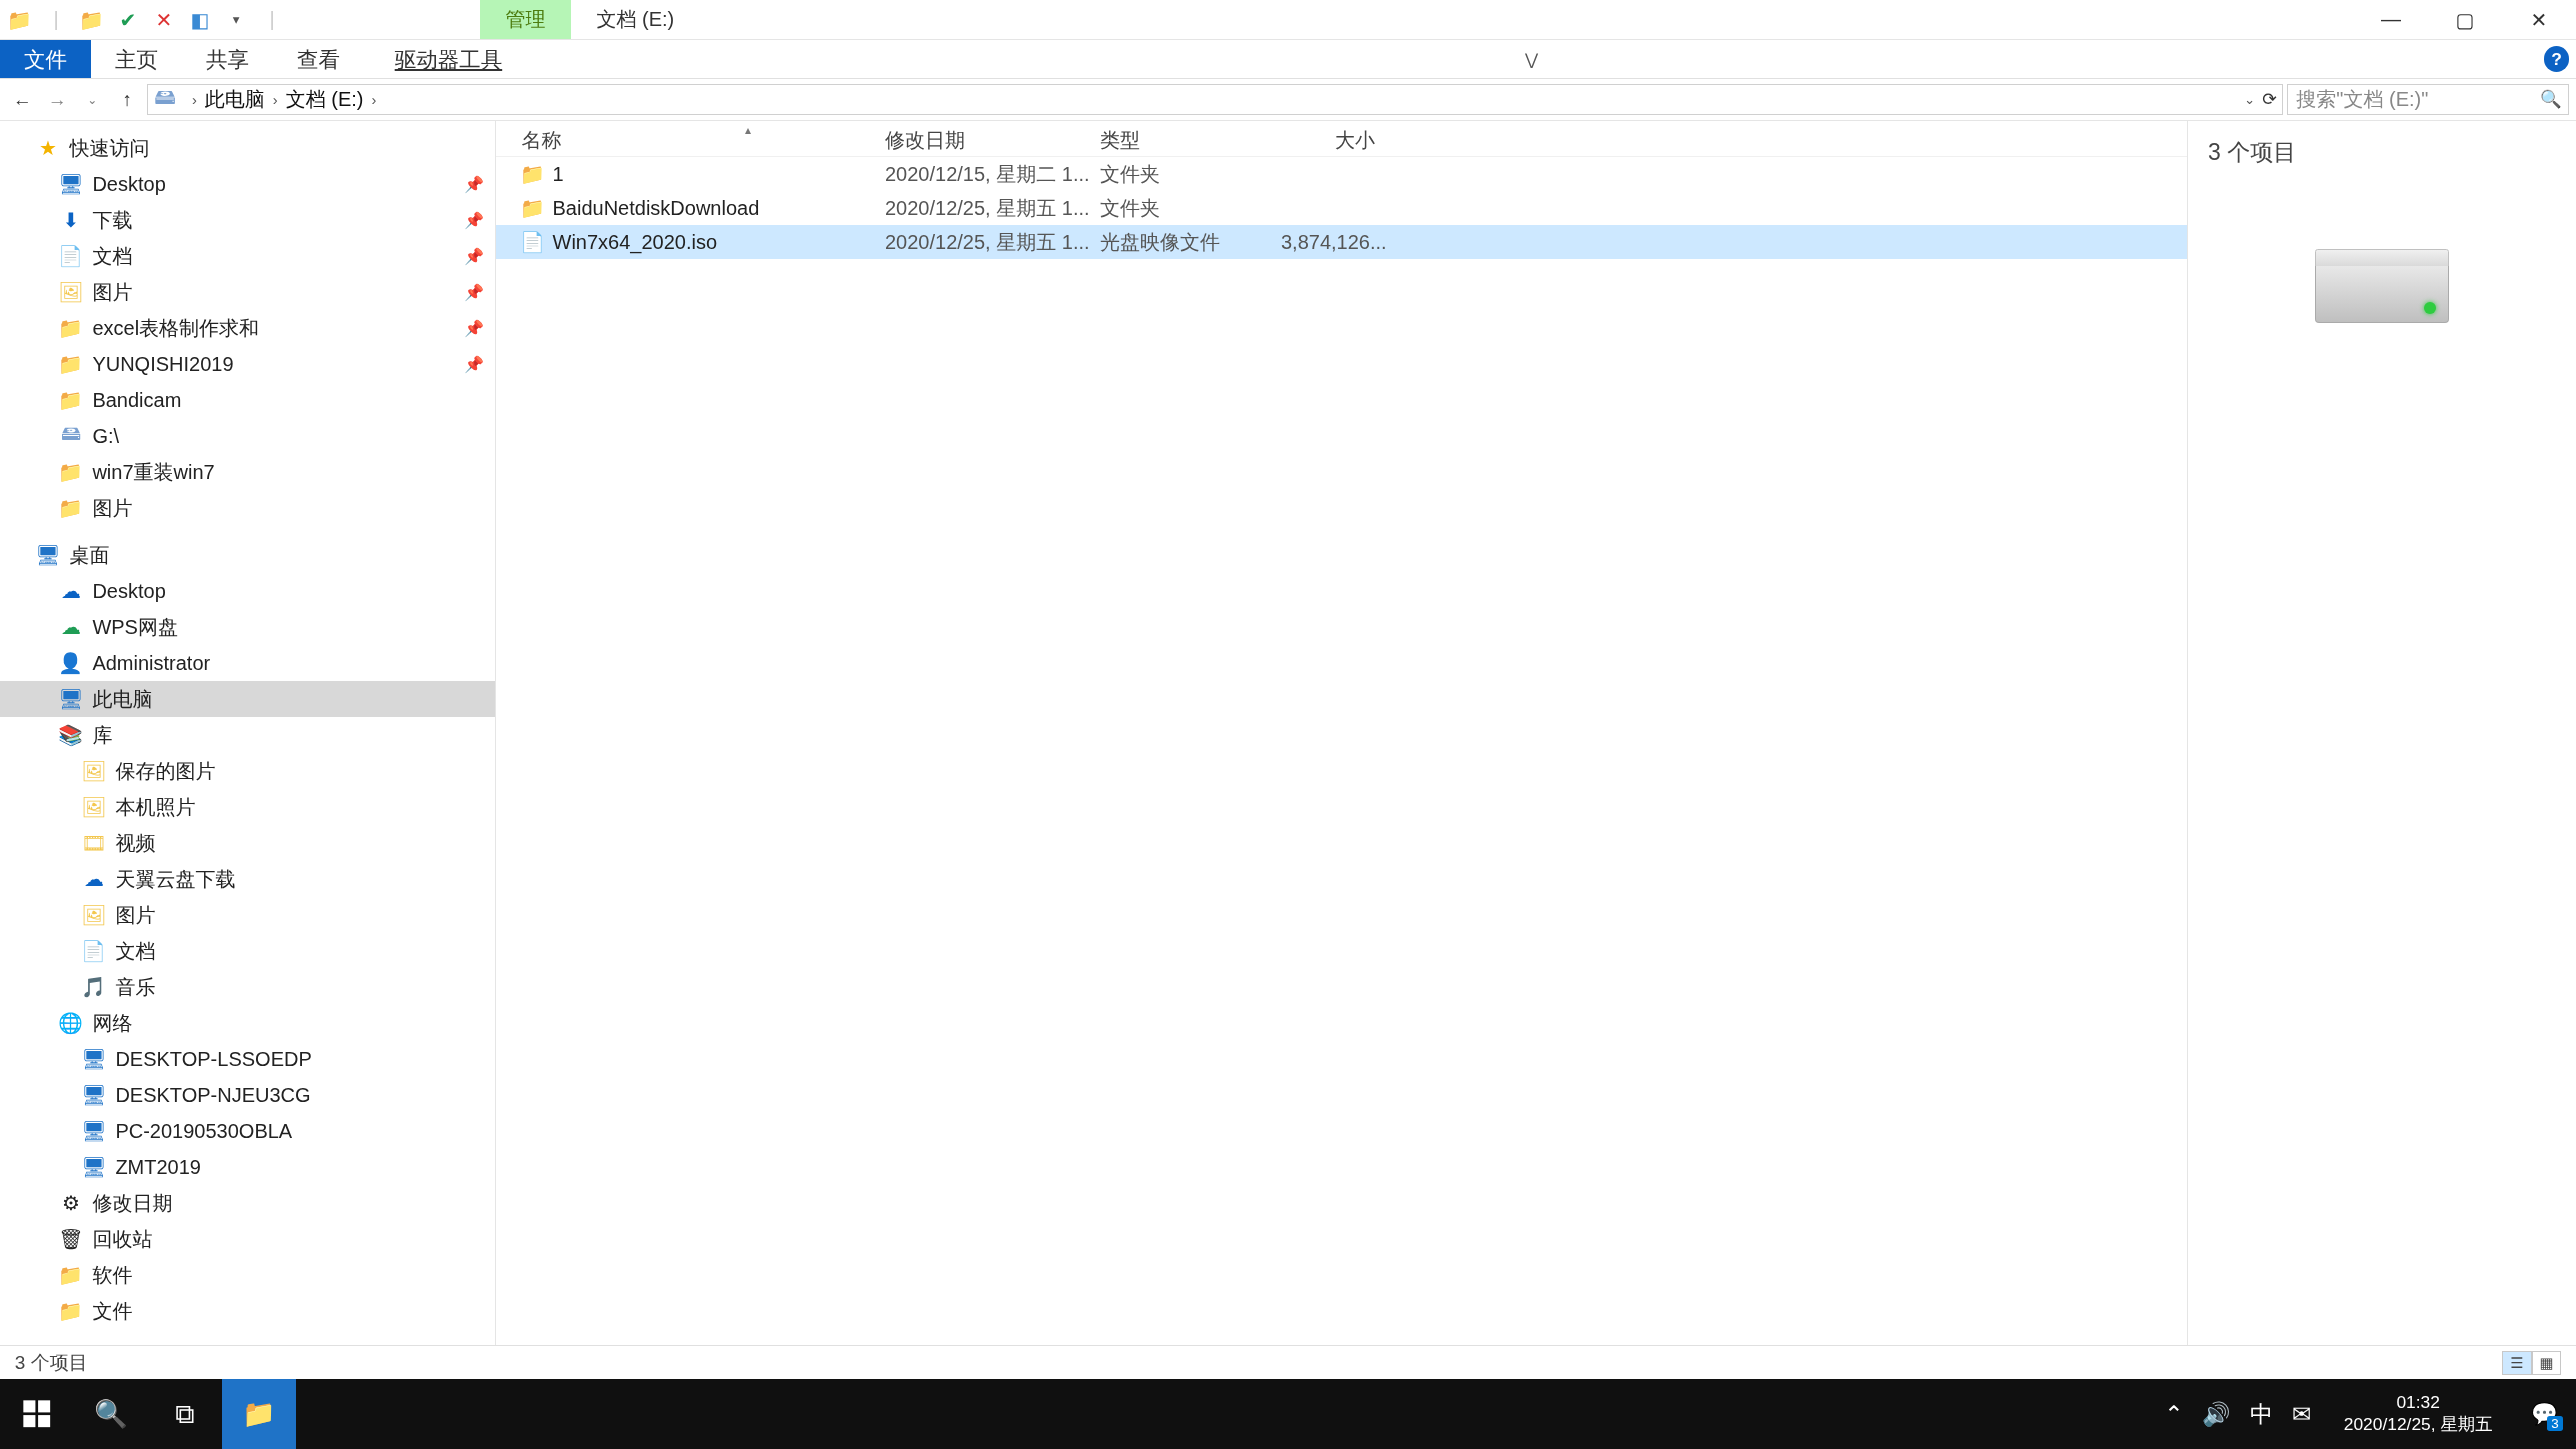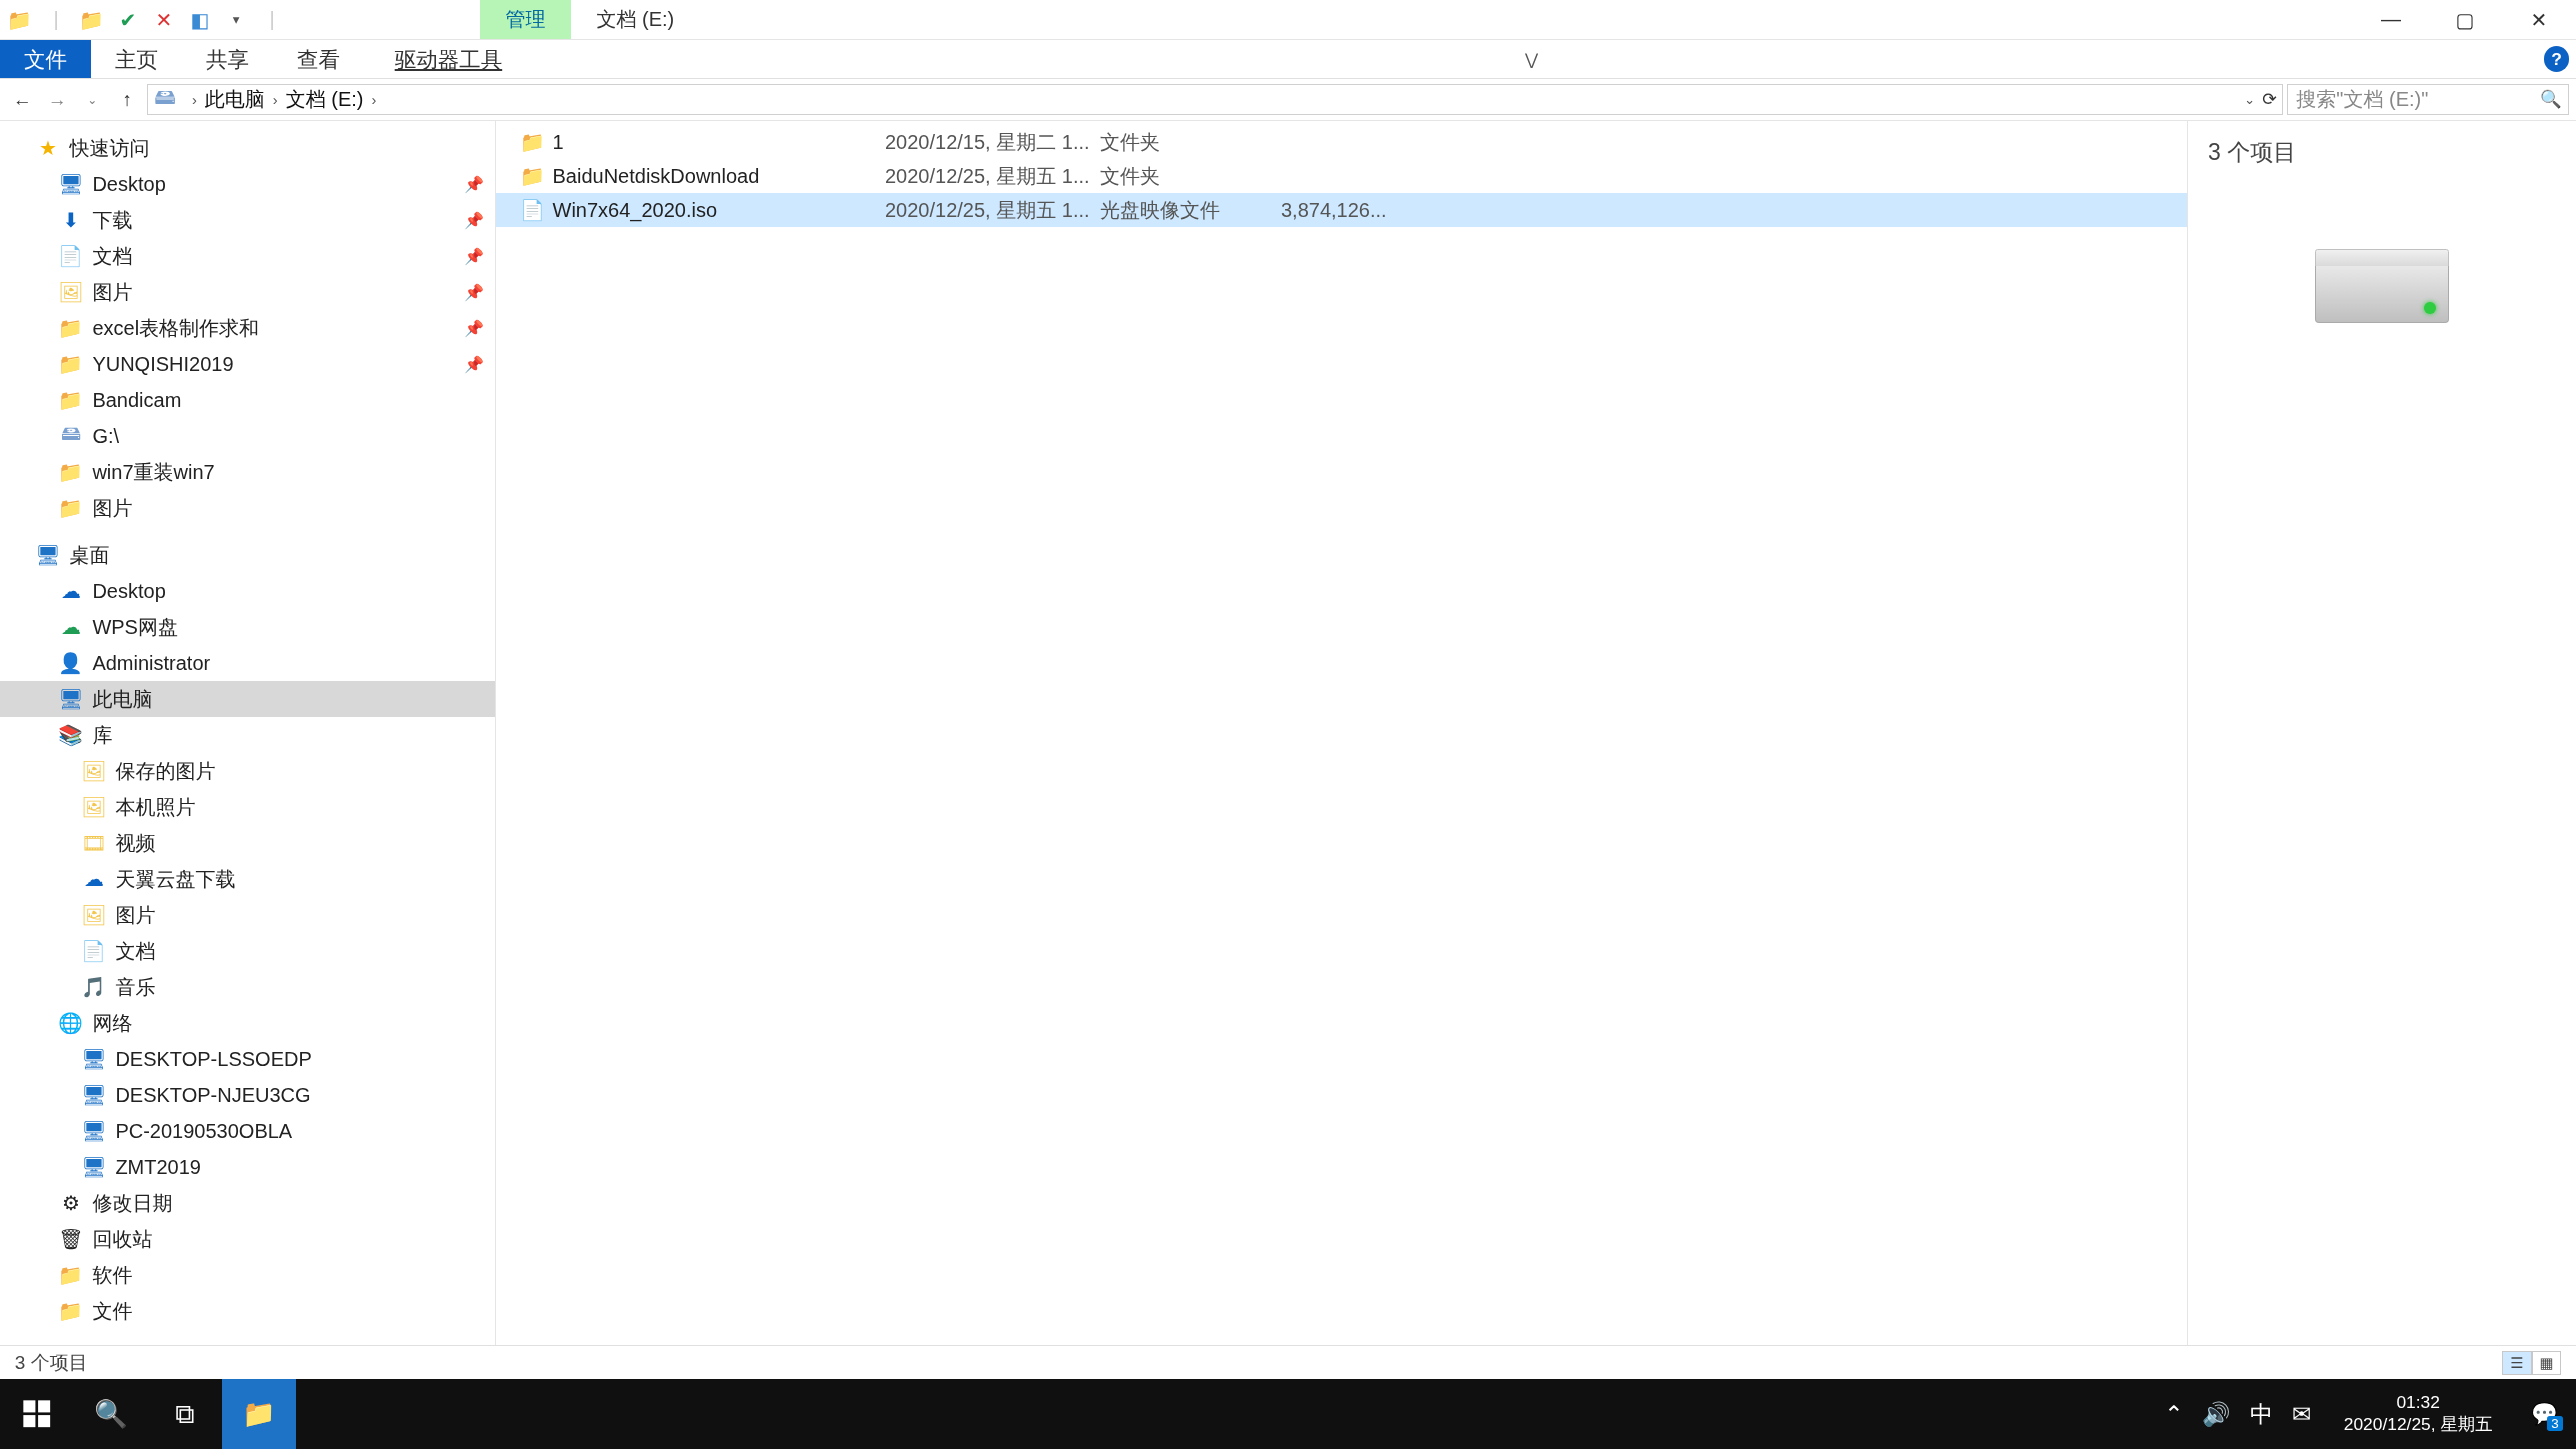--- a/index.html
+++ b/index.html
@@ -3,21 +3,21 @@
 <meta charset="utf-8">
 <style>
 * { margin:0; padding:0; box-sizing:border-box; font-family:"Microsoft YaHei","Segoe UI",sans-serif; }
 html,body { width:2576px; height:1449px; background:#fff; overflow:hidden; font-size:21.5px; }
 
 
 .titlebar { height:40px; background:#fff; display:flex; align-items:center; border-bottom:0.7px solid #e5e5e5; position:relative; }
 .quick-icons { display:flex; align-items:center; gap:12px; padding:0 8px; }
 .qicon { width:24px; height:24px; display:flex; align-items:center; justify-content:center; font-size:20px; }
 .tab-area { display:flex; height:100%; margin-left:188px; }
-.ribbon-context-tab { background:#b6f5b6; color:#0369a1; padding:0 25.5px; display:flex; align-items:center; font-size:20px; }
+.ribbon-context-tab { background:#b6f5b6; color:#4d7c0f; padding:0 25.5px; display:flex; align-items:center; font-size:20px; }
 .title-path-tab { color:#333; padding:0 25.5px; display:flex; align-items:center; font-size:20px; }
 .window-controls { position:absolute; right:0; top:0; height:100%; display:flex; }
 .window-controls > div { width:74px; display:flex; align-items:center; justify-content:center; font-size:20px; color:#333; }
 .help-circle { width:25.5px; height:25.5px; border-radius:50%; background:#0c62c4; color:#fff; display:flex; align-items:center; justify-content:center; font-size:17.4px; font-weight:bold; }
 
 
 .ribbon-tabs { height:39px; background:#fff; display:flex; align-items:stretch; border-bottom:0.7px solid #e0e0e0; }
 .ribbon-tab { padding:0 24px; display:flex; align-items:center; font-size:21.5px; color:#333; }
 .ribbon-tab.file { background:#0c62c4; color:#fff; }
 .ribbon-tab.drive-tools { margin-left:6.7px;text-decoration:underline; }
@@ -295,20 +295,26 @@
         <span>软件</span>
       </div>
     <div class="nav-item indent-1">
         <span class="icon folder-icon">📁</span>
         <span>文件</span>
       </div>
   </div>
 
   <div class="content-pane">
     <div class="file-list">
+      <div class="list-header">
+        <div class="col-name"><span>名称</span><span class="sort">▴</span></div>
+        <div class="col-date">修改日期</div>
+        <div class="col-type">类型</div>
+        <div class="col-size">大小</div>
+      </div>
       <div id="rows-container">
           <div class="list-row">
             <div class="cname">
               <span class="ficon folder-icon">📁</span>
               <span>1</span>
             </div>
             <div class="cdate">2020/12/15, 星期二 1...</div>
             <div class="ctype">文件夹</div>
             <div class="csize"></div>
           </div>

